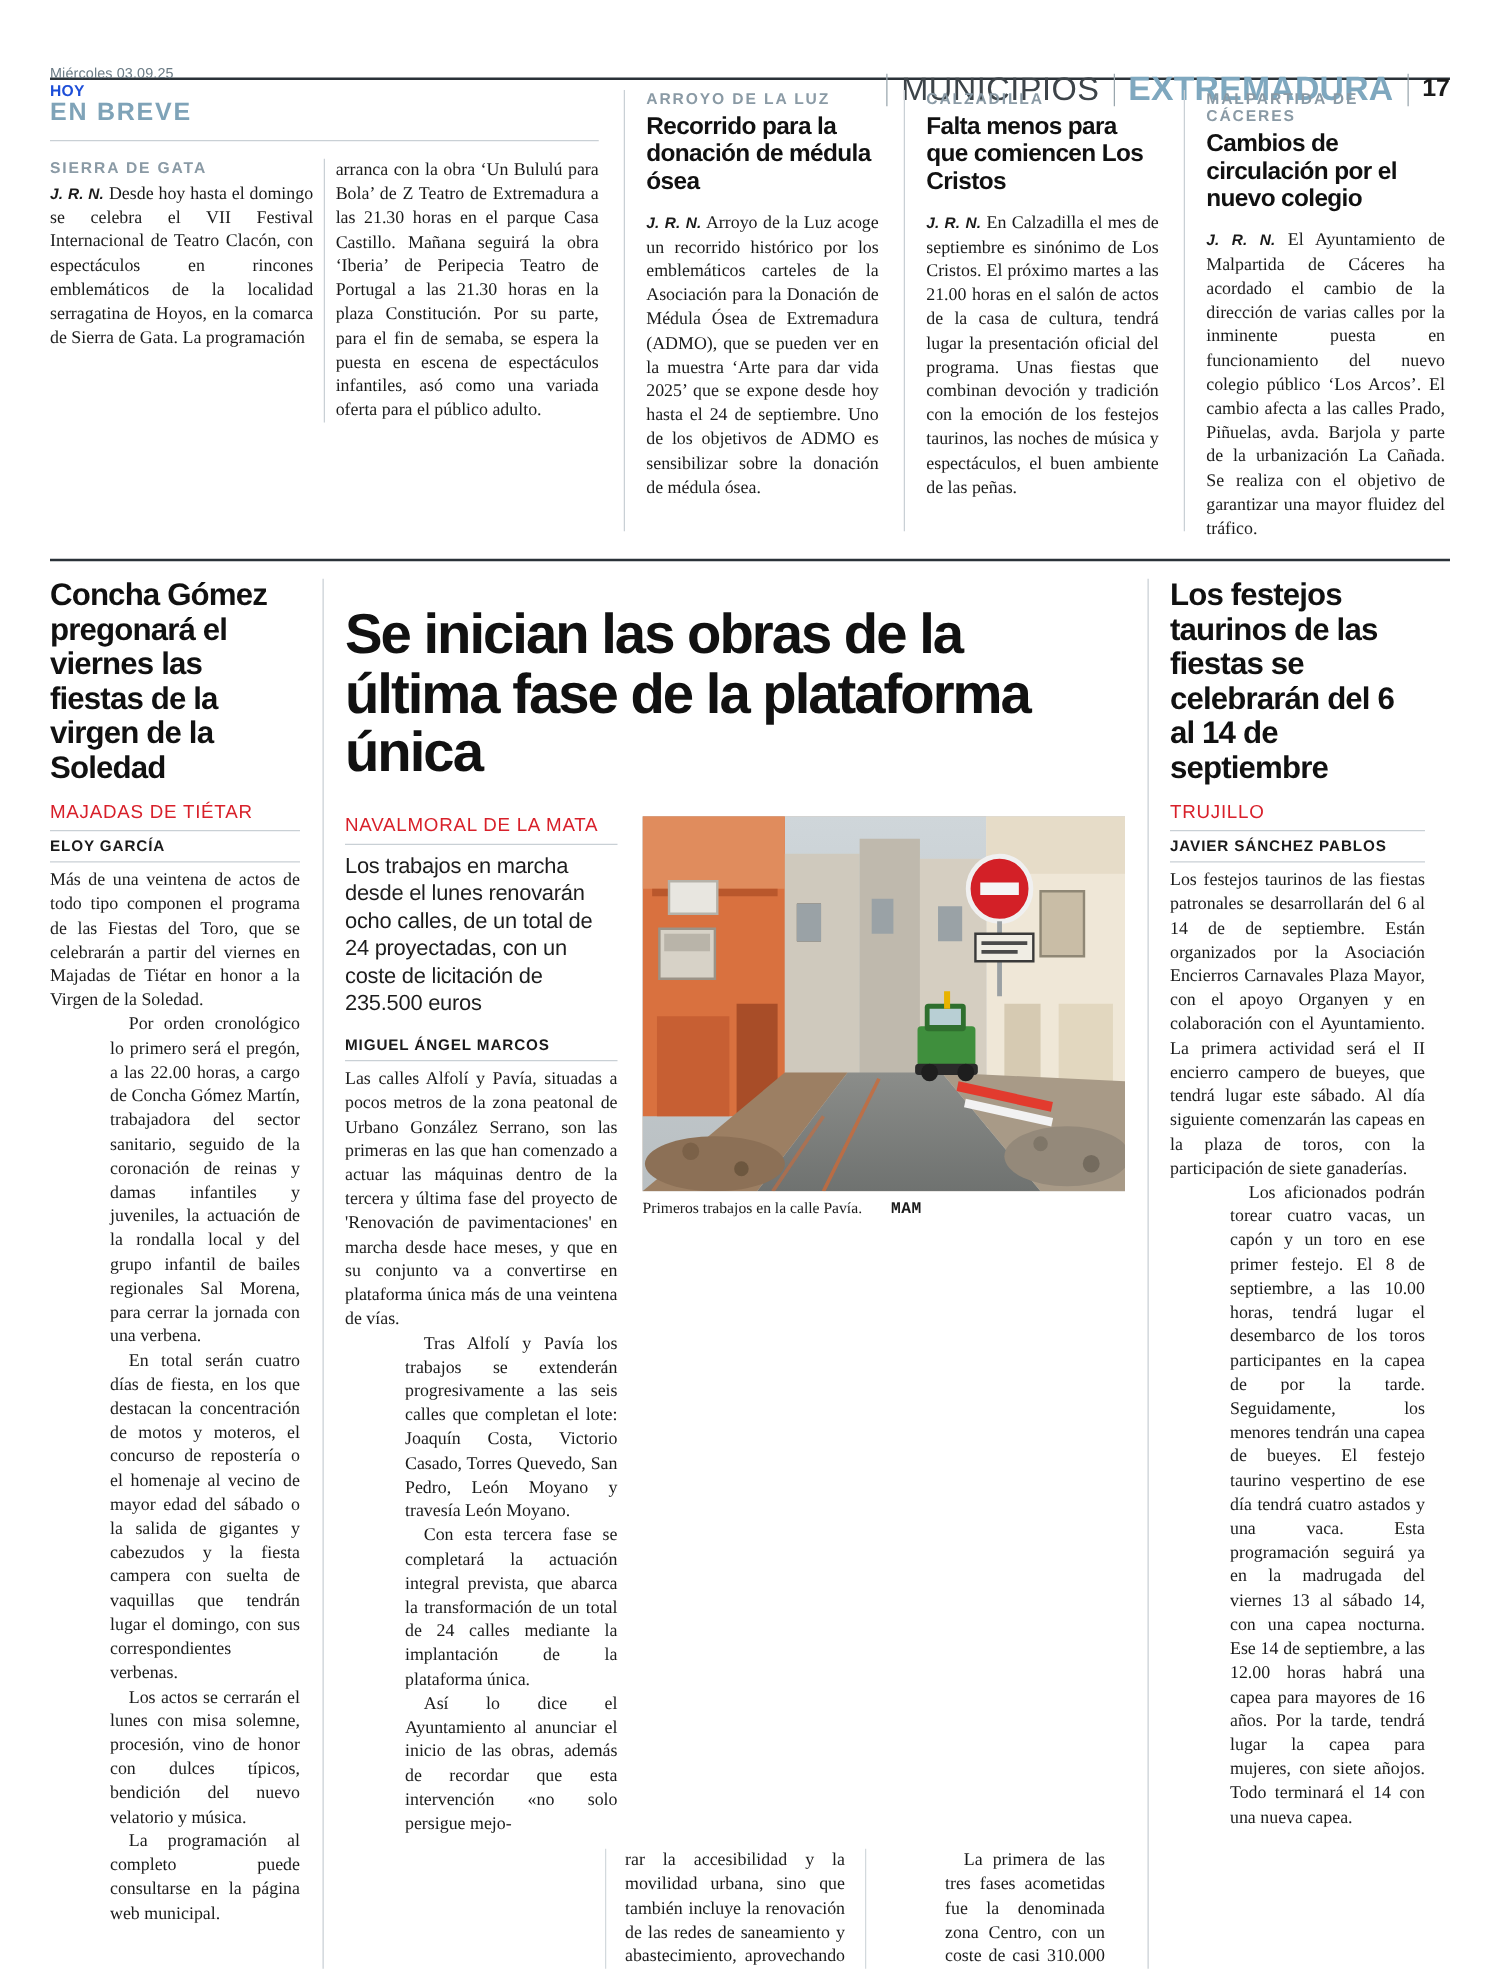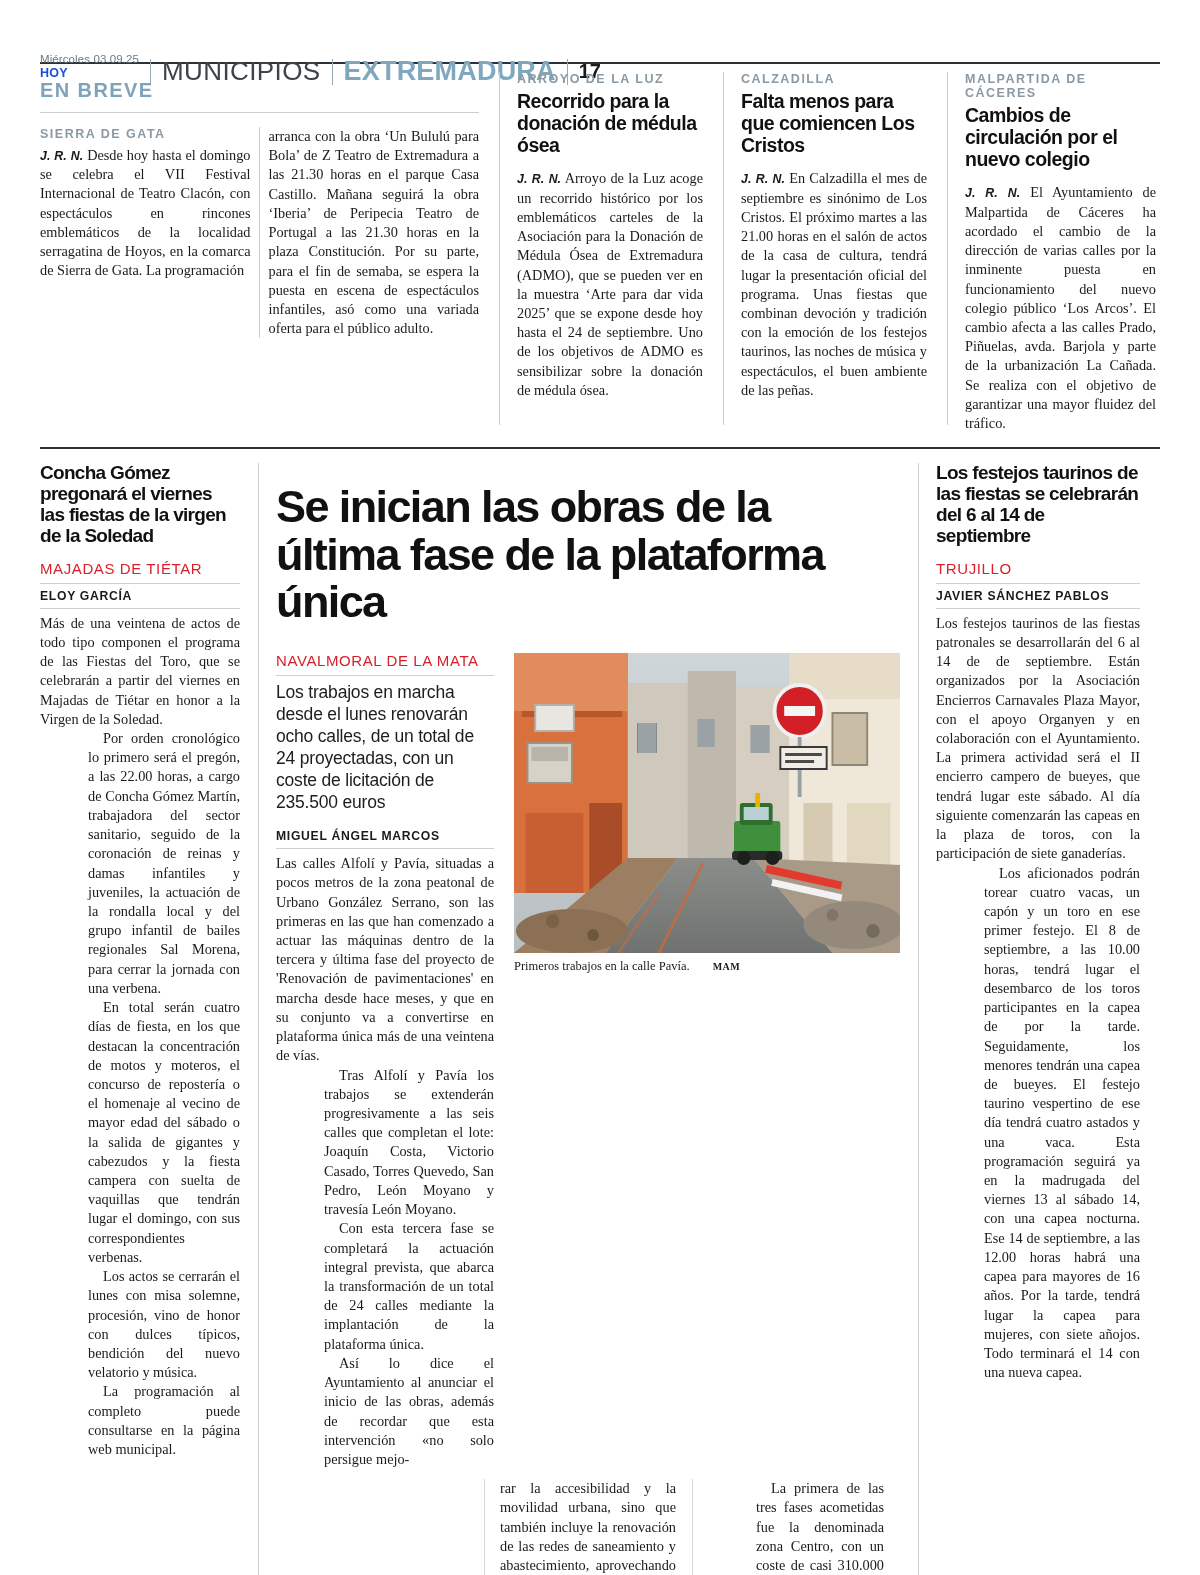--- a/index.html
+++ b/index.html
@@ -8,21 +8,21 @@
     background: #ffffff;
     font-family: "Liberation Serif", serif;
     color: #1a1a1a;
     position: relative;
     overflow: hidden;
   }
   .page { width: 1200px; height: 1575px; padding: 0 40px; position: relative; }
 
   
   .masthead {
-    display: flex; align-items: flex-start; 
+    display: flex; align-items: flex-start; justify-content: space-between;
     padding-top: 52px; height: 62px;
   }
   .mast-left { line-height: 1.25; }
   .mast-date {
     font-family: "Liberation Sans", sans-serif;
     font-size: 11.5px; color: #6b7b85; letter-spacing: .1px;
   }
   .mast-brand {
     font-family: "Liberation Sans", sans-serif;
     font-size: 12.5px; font-weight: bold; color: #1d4ed8; letter-spacing: .2px;
@@ -95,21 +95,21 @@
   .col-left-main { padding-right: 18px; position: relative; }
   .col-center-main { padding: 0 18px; position: relative; }
   .col-right-main { padding-left: 18px; position: relative; }
   .col-center-main::before, .col-right-main::before {
     content: ""; position: absolute; left: 0; top: 0; bottom: 0;
     width: 1px; background: #c9d0d5;
   }
 
   .side-head {
     font-family: "Liberation Sans", sans-serif;
-    font-size: 19px; font-weight: bold; line-height: 1.1;
+    font-size: 25px; font-weight: bold; line-height: 1.1;
     letter-spacing: -.7px; color: #111;
   }
   .kicker-red {
     font-family: "Liberation Sans", sans-serif;
     font-size: 15px; font-weight: normal; color: #d8202a;
     letter-spacing: .6px; line-height: 1.12;
   }
   .author {
     font-family: "Liberation Sans", sans-serif;
     font-size: 12.2px; font-weight: bold; color: #1a1a1a; letter-spacing: .7px;
@@ -128,22 +128,22 @@
   }
   .photo-main {
     width: 100%; height: 300px; position: relative; overflow: hidden;
     background: linear-gradient(180deg,#c8c2bb 0%,#b4aca3 100%);
   }
   .caption {
     font-size: 12.5px; padding-top: 6px;
     font-family: "Liberation Serif", serif;
   }
   .caption b {
-    font-family: Liberation Serif, serif;
-    font-size: 10px; font-weight: bold; letter-spacing: .4px; padding-left: 20px;
+    font-family: Liberation Mono, monospace;
+    font-size: 13px; font-weight: bold; letter-spacing: .4px; padding-left: 20px;
   }
 
   .main-body-grid {
     display: grid; grid-template-columns: 1fr 1fr 1fr;
     column-gap: 0; margin-top: 10px;
   }
   .mb-col { padding-right: 16px; position: relative; }
   .mb-col + .mb-col { padding-left: 16px; }
   .mb-col + .mb-col::before {
     content:""; position:absolute; left:0; top:0; bottom:0; width:1px; background:#d3d9dd;

